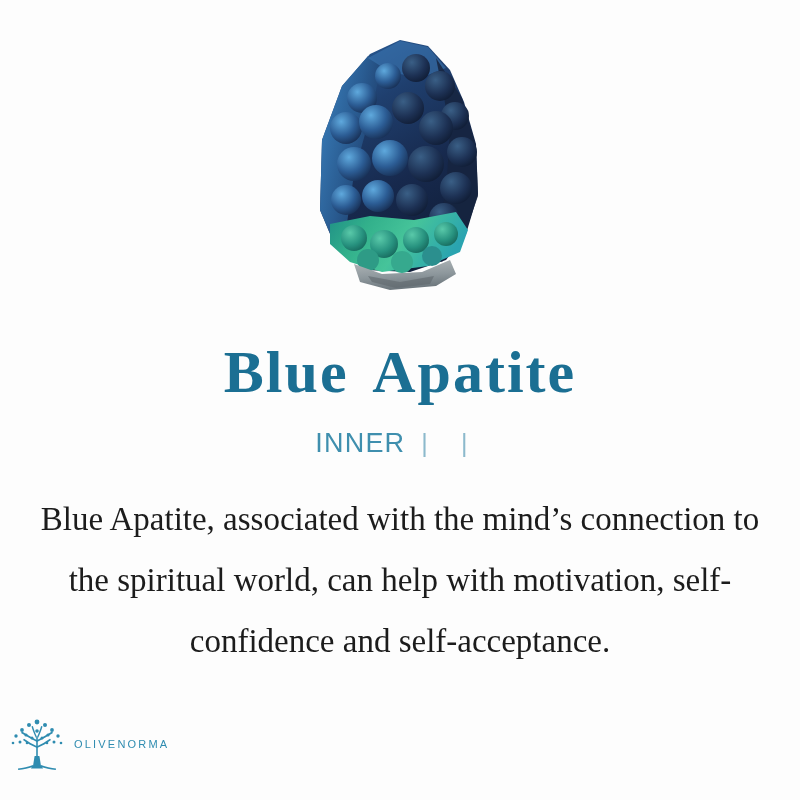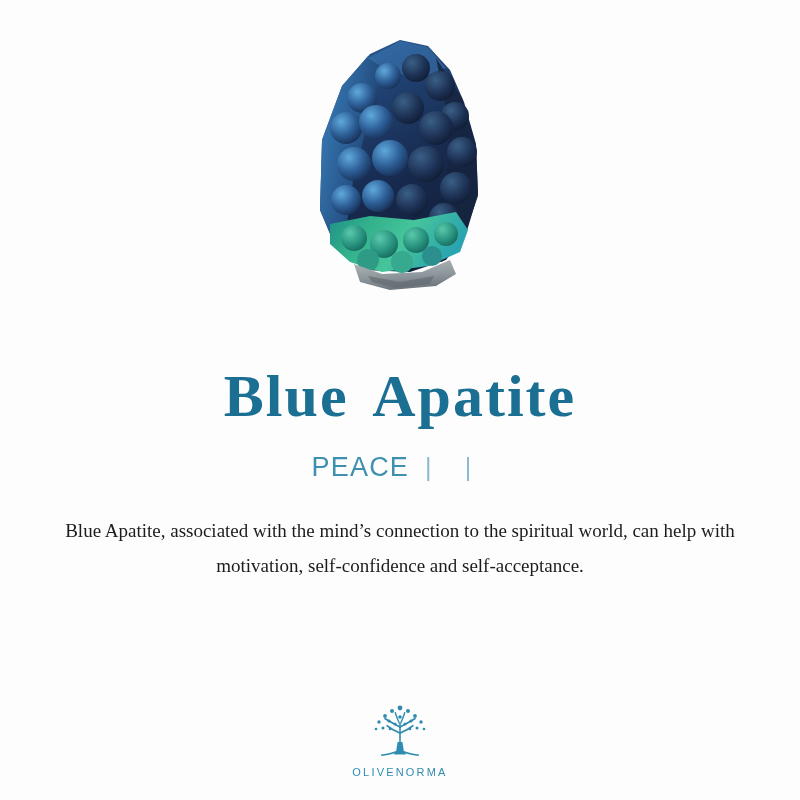--- a/index.html
+++ b/index.html
@@ -32,21 +32,21 @@
     display: flex;
     align-items: flex-end;
     justify-content: center;
   }
   .stone-svg {
     display: block;
   }
 
   
   .title {
-    margin-top: 52px;
+    margin-top: 28px;
     font-family: "Liberation Serif", serif;
     font-size: 60px;
     font-weight: 700;
     color: #1b6f93;
     letter-spacing: 2px;
     line-height: 1;
     text-align: center;
     word-spacing: 10px;
   }
 
@@ -69,33 +69,32 @@
     color: #8cb9cc;
     font-size: 25px;
   }
 
   
   .desc {
     margin-top: 30px;
     width: 740px;
     text-align: center;
     font-family: "Liberation Serif", serif;
-    font-size: 19px;
+    font-size: 33px;
     line-height: 1.85;
     color: #1c1c1c;
   }
 
   
   .logo {
     position: absolute;
     left: 0;
     right: 0;
     bottom: 22px;
     display: flex;
-    flex-direction: column;
     align-items: center;
   }
   .logo-mark {
     display: block;
   }
   .logo-text {
     margin-top: 2px;
     font-family: "Liberation Sans", sans-serif;
     font-size: 11px;
     letter-spacing: 2.2px;
@@ -194,21 +193,21 @@
 
       <path d="M104,240 L132,250 L172,248 L200,236 L206,250 L186,262 L140,266
                L110,258 Z" fill="url(#gBase)"></path>
       <path d="M118,252 L150,258 L184,252 L180,260 L146,264 L122,258 Z" fill="#5f686d" opacity="0.6"></path>
     </svg>
   </div>
 
   <div class="title">Blue  Apatite</div>
 
   <div class="keywords">
-    <span class="kw">PEACE</span>
+    <span class="kw">INNER</span>
     <span class="kw-sep">|</span>
     <span class="kw-sep">|</span>
   </div>
 
   <div class="desc">Blue Apatite, associated with the mind’s connection to the spiritual world, can help with motivation, self-confidence and self-acceptance.</div>
 
   <div class="logo">
     <svg class="logo-mark" width="74" height="70" viewBox="0 0 74 70">
       <g fill="#2f8cb0">
 

